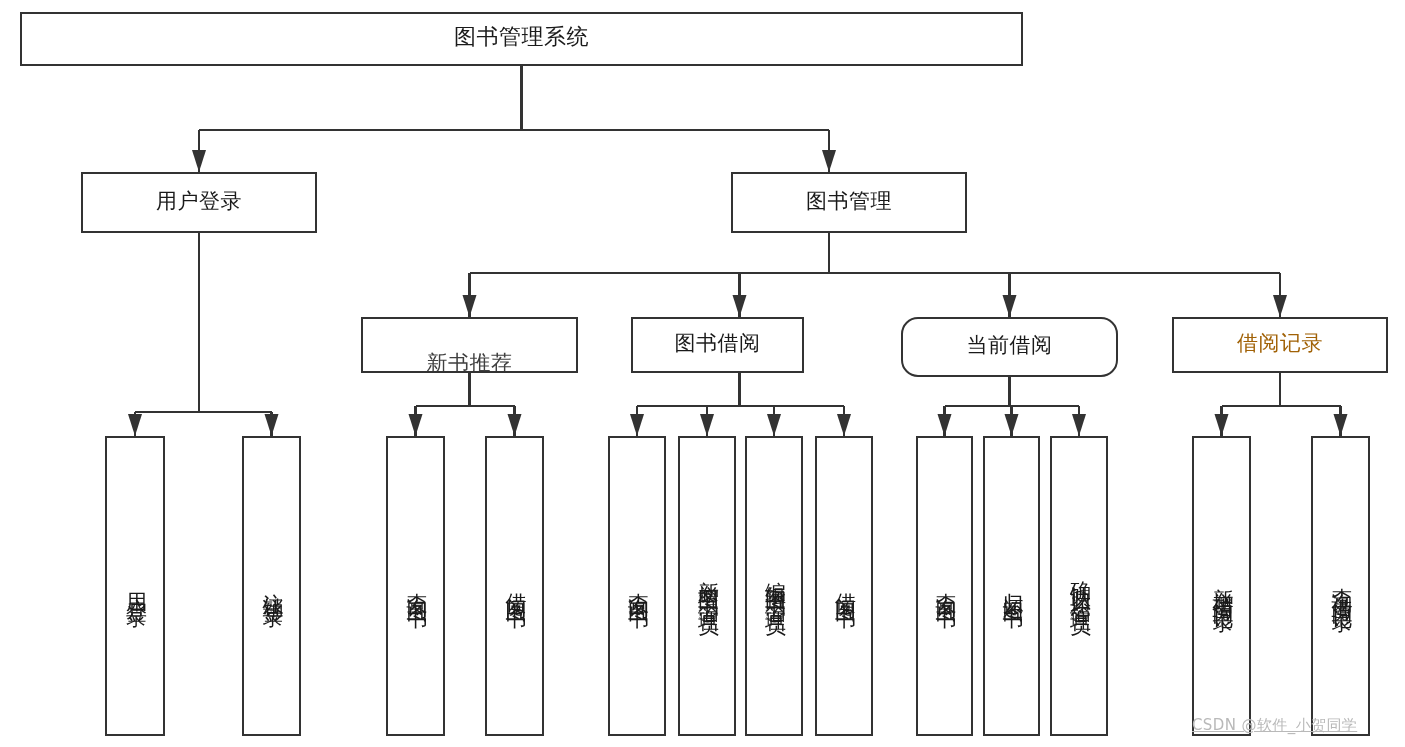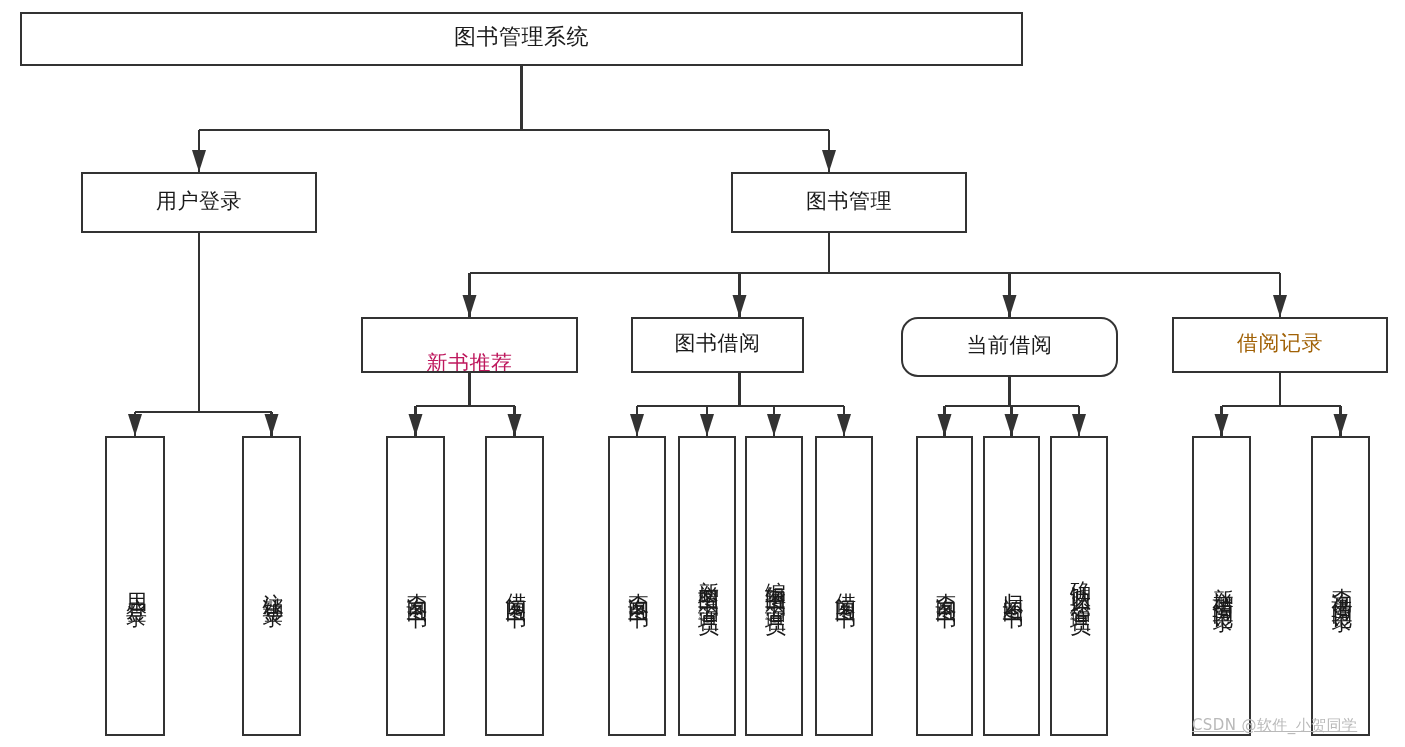--- a/index.html
+++ b/index.html
@@ -127,21 +127,21 @@
       <div class="node horizontal root" style="left: 20px; top: 12px; width: 1003px; height: 54px; border-color: rgb(51, 51, 51);">
         <span class="node-label" style="color: rgb(26, 26, 26);">图书管理系统</span>
       </div>
       <div class="node horizontal" style="left: 81px; top: 172px; width: 236px; height: 61px; border-color: rgb(51, 51, 51);">
         <span class="node-label" style="color: rgb(26, 26, 26);">用户登录</span>
       </div>
       <div class="node horizontal" style="left: 711px; top: 172px; width: 236px; height: 61px; border-color: rgb(51, 51, 51); margin-left: 20px;">
         <span class="node-label" style="color: rgb(26, 26, 26);">图书管理</span>
       </div>
       <div class="node horizontal" style="left: 361px; top: 317px; width: 217px; height: 56px; border-color: rgb(51, 51, 51);">
-        <span class="node-label" style="color: #be185d; margin-top: 40px;">新书推荐</span>
+        <span class="node-label" style="color: #404040; margin-top: 40px;">新书推荐</span>
       </div>
       <div class="node horizontal" style="left: 631px; top: 317px; width: 173px; height: 56px; border-color: rgb(51, 51, 51);">
         <span class="node-label" style="color: rgb(26, 26, 26);">图书借阅</span>
       </div>
       <div class="node horizontal" style="left: 901px; top: 317px; width: 217px; height: 60px; border-color: rgb(51, 51, 51); border-radius: 17px;">
         <span class="node-label" style="color: rgb(26, 26, 26);">当前借阅</span>
       </div>
       <div class="node horizontal" style="left: 1172px; top: 317px; width: 216px; height: 56px; border-color: rgb(51, 51, 51);">
         <span class="node-label" style="color: #a16207;">借阅记录</span>
       </div>

